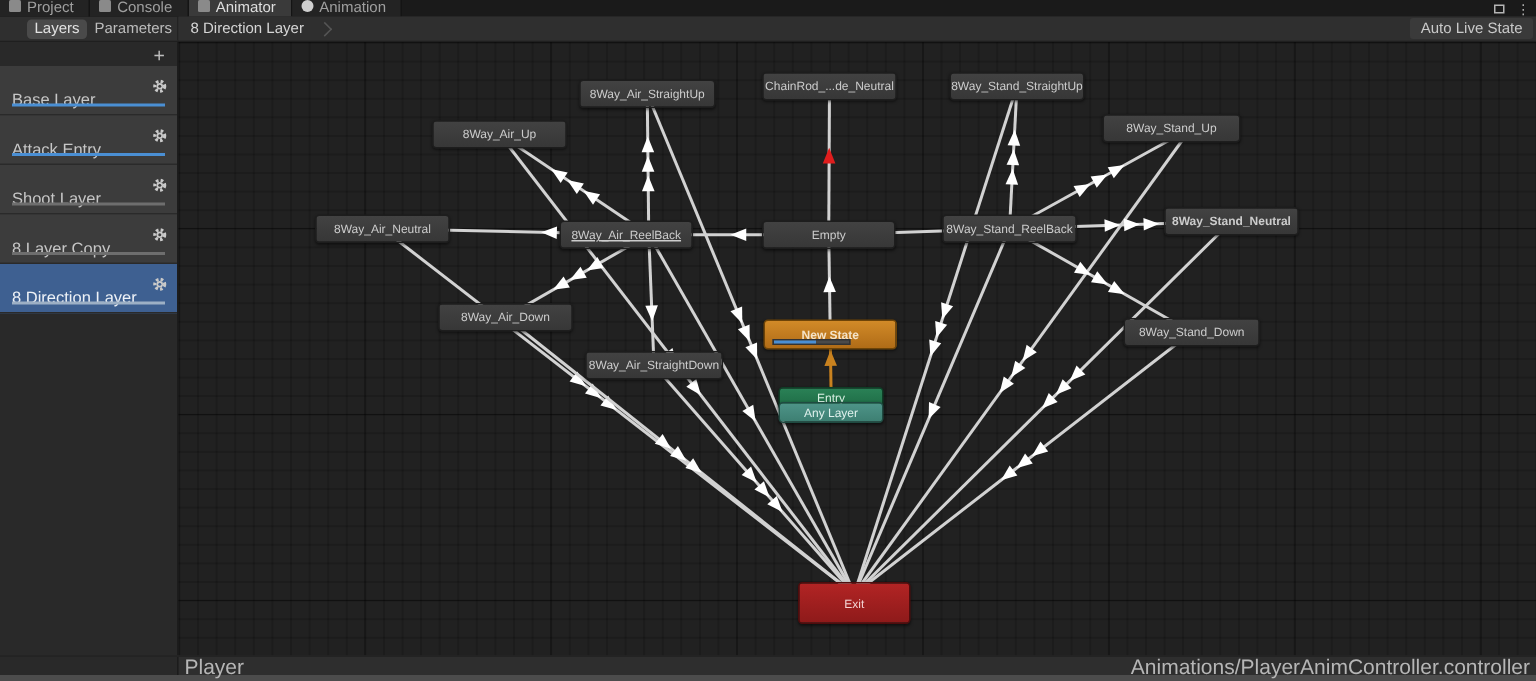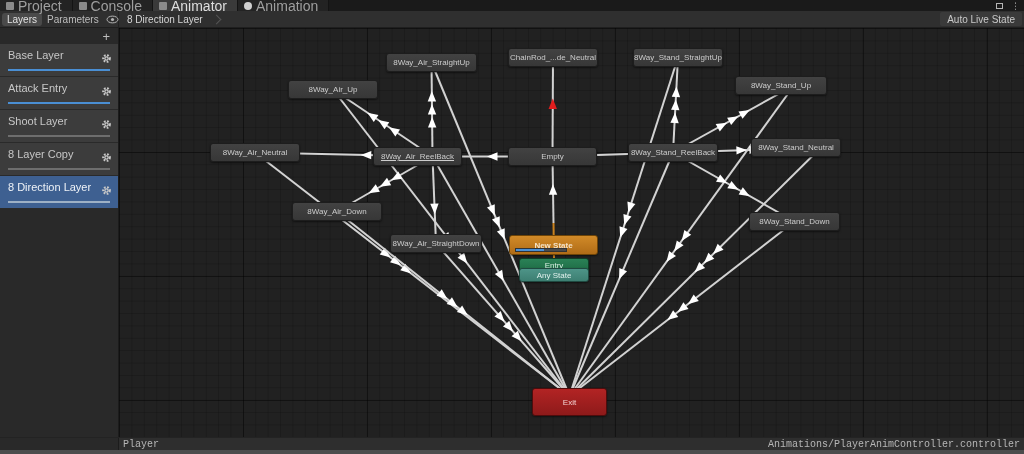--- a/index.html
+++ b/index.html
@@ -2,81 +2,81 @@
 <html><head>
 <meta charset="utf-8">
 <style>
   * { margin:0; padding:0; box-sizing:border-box; }
   html,body { width:1024px; height:454px; overflow:hidden; background:#191919;
               font-family:"Liberation Sans", sans-serif; }
   .app { width:1024px; height:454px; display:flex; flex-direction:column; background:#191919; }
 
   
   .tabbar { height:11px; background:#1a1a1a; display:flex; align-items:flex-end; position:relative; }
-  .tab { height:11px; padding:0 10px 0 6px; display:flex; align-items:center; gap:4px;
-         background:#232323; border-right:1px solid #141414; color:#9f9f9f; font-size:14px; }
+  .tab { height:11px; padding:0 10px 0 6px; display:flex; align-items:flex-start; gap:4px;
+         background:#232323; border-right:1px solid #141414; color:#9f9f9f; font-size:10px; }
   .tab.active { background:#3a3a3a; color:#dedede; }
   .tab-icon { width:8px; height:8px; background:#8a8a8a; border-radius:1px; flex:0 0 auto; }
   .tab-icon.round { border-radius:50%; background:#cfcfcf; }
   .win-controls { position:absolute; right:4px; top:0; height:11px; display:flex; align-items:center; gap:8px; color:#b5b5b5; font-size:9px; }
   .win-sq { width:7px; height:6px; border:1px solid #b5b5b5; }
 
   
   .subbar { height:17px; background:#2f2f2f; border-bottom:1px solid #1f1f1f; display:flex; }
-  .panel-tabs { width:119px; flex:0 0 119px; display:flex; align-items:center; padding:0 2px;
+  .panel-tabs { width:119px; flex:0 0 119px; display:flex; align-items:center; padding:0 18px;
                 background:#2f2f2f; border-right:1px solid #222; }
   .ptab { font-size:10px; color:#bdbdbd; padding:1px 5px; border-radius:3px; }
   .ptab.active { background:#4a4a4a; color:#e2e2e2; }
   .eye { margin-left:2px; display:flex; align-items:center; }
   .crumbbar { flex:1; display:flex; align-items:center; padding-left:8px; position:relative; background:#2f2f2f; }
   .crumb { font-size:10px; color:#d6d6d6; }
   .crumb-chev { width:7px; height:7px; border-top:1px solid #555; border-right:1px solid #555;
                 transform:rotate(45deg); margin-left:10px; }
   .autolive { position:absolute; right:2px; top:1px; bottom:1px; background:#3a3a3a;
               color:#c9c9c9; font-size:10px; display:flex; align-items:center; padding:0 7px; border-radius:2px; }
 
   
   .main { flex:1; display:flex; min-height:0; }
   .layers-panel { width:119px; flex:0 0 119px; background:#292929; border-right:1px solid #1c1c1c;
                   display:flex; flex-direction:column; }
   .add-row { height:16px; display:flex; justify-content:flex-end; align-items:center; padding-right:8px; }
   .add-btn { color:#bdbdbd; font-size:13px; line-height:13px; }
-  .layer-row { height:33px; background:#3c3c3c; border-bottom:1px solid #2a2a2a; position:relative; padding:5px 8px 0 8px; }
+  .layer-row { height:33px; background:#3c3c3c; border-bottom:1px solid #2a2a2a; position:relative; padding:17px 8px 0 8px; }
   .layer-row.selected { background:#3e6091; }
   .layer-name { font-size:11px; color:#c7c7c7; white-space:nowrap; overflow:hidden; }
   .layer-row.selected .layer-name { color:#eef2f7; }
   .gear { position:absolute; right:6px; top:6px; }
   .weight-bar { position:absolute; left:8px; right:8px; bottom:5px; height:2px; background:#565656; }
   .weight-fill { height:100%; width:100%; }
 
   
   .graph { flex:1; position:relative; overflow:hidden; background-color:#212121;
     background-image:
       linear-gradient(rgba(0,0,0,0.38) 1px, transparent 1px),
       linear-gradient(90deg, rgba(0,0,0,0.38) 1px, transparent 1px),
       linear-gradient(rgba(0,0,0,0.16) 1px, transparent 1px),
       linear-gradient(90deg, rgba(0,0,0,0.16) 1px, transparent 1px);
     background-size:124px 124px, 124px 124px, 12.4px 12.4px, 12.4px 12.4px; }
   .edges { position:absolute; left:0; top:0; z-index:1; }
   .node { position:absolute; z-index:2; display:flex; align-items:center; justify-content:center;
           font-size:8px; color:#cccccc; border-radius:3px;
           background:linear-gradient(#424242,#373737); border:1px solid #1d1d1d;
           box-shadow:0 1px 2px rgba(0,0,0,0.5); }
-  .node.selected { background:linear-gradient(#d18a28,#b06c17); border-color:#6e4407; color:#2b1a00; font-weight:bold; color:#f4e3c8;margin-top:22px; }
+  .node.selected { background:linear-gradient(#d18a28,#b06c17); border-color:#6e4407; color:#2b1a00; font-weight:bold; color:#f4e3c8; }
   .node.entry { background:linear-gradient(#2a8156,#1d6a44); border-color:#0f3d26; color:#d8efe2; }
   .node.any { background:linear-gradient(#4e9488,#3d7f72); border-color:#1f4a41; color:#dff0ec; }
   .node.exit { background:linear-gradient(#b22424,#8e1a1a); border-color:#4f0c0c; color:#f3d2d2; }
   .progress-track { position:absolute; left:5px; bottom:2px; height:4px; width:52px; background:#4a4a4a; border:1px solid #333; }
   .progress-fill { height:100%; background:#4a8fd4; }
 
   
   .statusbar { height:13px; background:#2e2e2e; border-top:1px solid #232323; display:flex; position:relative; }
   .status-left-pad { width:119px; flex:0 0 119px; background:#292929; border-right:1px solid #1c1c1c; }
   .status-main { flex:1; display:flex; align-items:center; justify-content:space-between; padding:0 4px; }
-  .status-text { font-size:10px; color:#b6b6b6;font-family:Liberation Mono, monospace; }
+  .status-text { font-size:14px; color:#b6b6b6; }
   .bottom-strip { height:4px; background:#4c4c4c; }
 </style>
 </head>
 <body>
 
 <div class="app">
 
   <div class="tabbar">
     <div id="tabs-holder" style="display:flex;">
         <div class="tab">
@@ -291,21 +291,21 @@
         </div>
         <div class="node state" style="left: 254px; top: 119px; width: 89px; height: 19px; text-decoration: underline;">
           <span>8Way_Air_ReelBack</span>
         </div>
         <div class="node state" style="left: 389px; top: 119px; width: 89px; height: 19px;">
           <span>Empty</span>
         </div>
         <div class="node state" style="left: 509px; top: 115px; width: 90px; height: 19px;">
           <span>8Way_Stand_ReelBack</span>
         </div>
-        <div class="node state" style="left: 632px; top: 110px; width: 90px; height: 19px;">
+        <div class="node state" style="left: 657px; top: 110px; width: 90px; height: 19px; font-weight: bold;">
           <span>8Way_Stand_Neutral</span>
         </div>
         <div class="node state" style="left: 173px; top: 174px; width: 90px; height: 19px;">
           <span>8Way_Air_Down</span>
         </div>
         <div class="node selected" style="left: 390px; top: 185px; width: 89px; height: 20px;">
           <span>New State</span>
           <div class="progress-track">
             <div class="progress-fill" style="width: 55%;"></div>
           </div>
@@ -313,21 +313,21 @@
         <div class="node state" style="left: 630px; top: 184px; width: 91px; height: 19px;">
           <span>8Way_Stand_Down</span>
         </div>
         <div class="node state" style="left: 271px; top: 206px; width: 92px; height: 19px;">
           <span>8Way_Air_StraightDown</span>
         </div>
         <div class="node entry" style="left: 400px; top: 230px; width: 70px; height: 15px;">
           <span>Entry</span>
         </div>
         <div class="node any" style="left: 400px; top: 240px; width: 70px; height: 14px;">
-          <span>Any State</span>
+          <span>Any Layer</span>
         </div>
         <div class="node exit" style="left: 413px; top: 360px; width: 75px; height: 28px;">
           <span>Exit</span>
         </div>
       </div>
   </div>
 
   <div class="statusbar">
     <div class="status-left-pad"></div>
     <div class="status-main">

